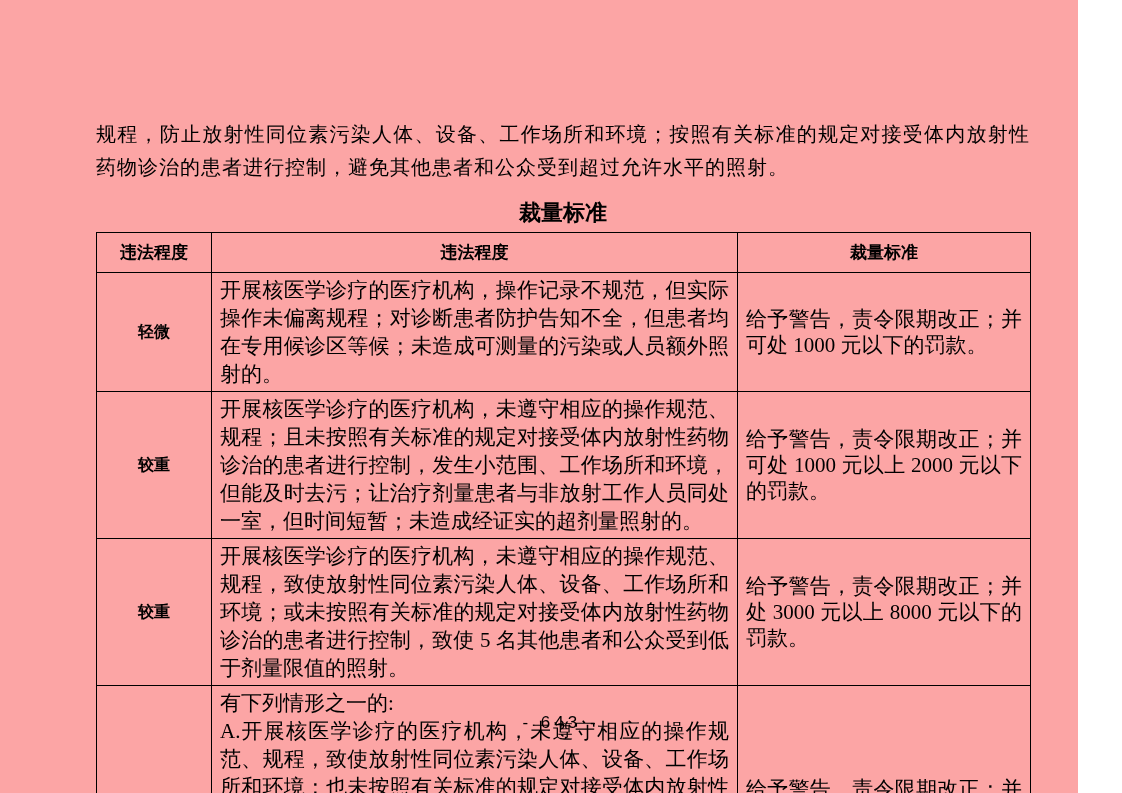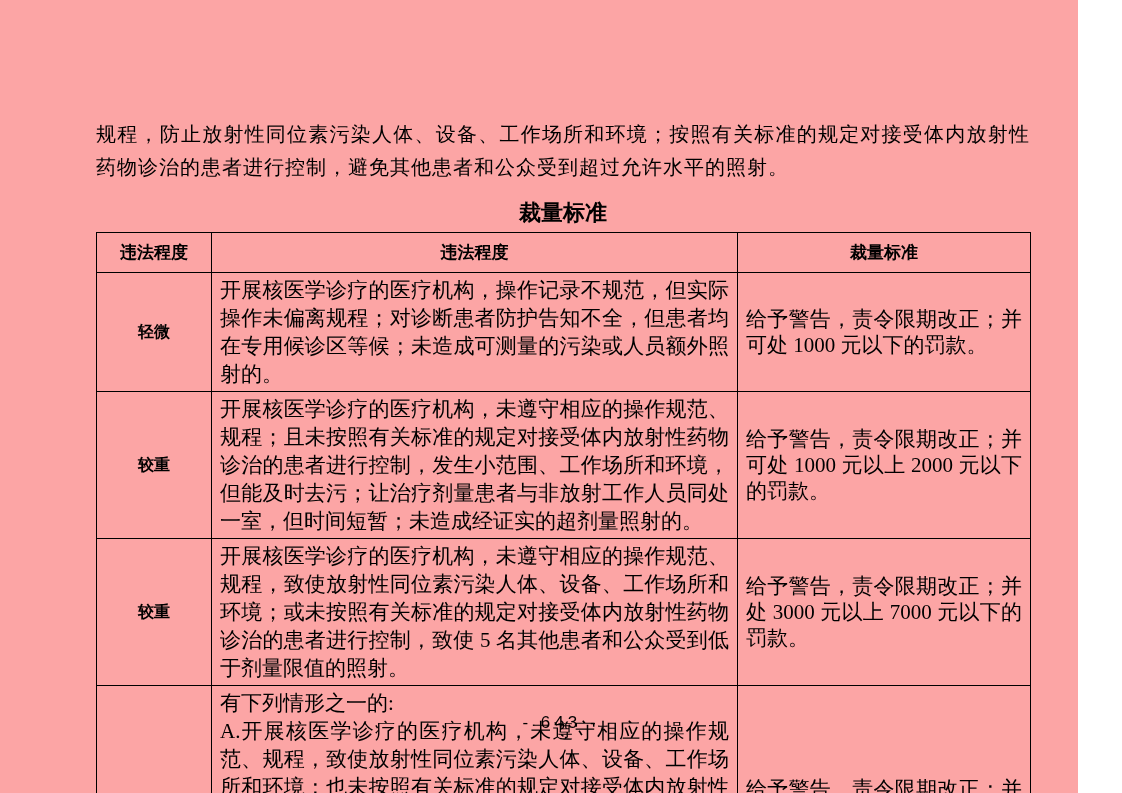--- a/index.html
+++ b/index.html
@@ -114,21 +114,21 @@
           <td class="penalty">给予警告，责令限期改正；并可处 1000 元以下的罚款。</td>
         </tr>
         <tr class="r2">
           <td class="degree">较重</td>
           <td class="circumstance">开展核医学诊疗的医疗机构，未遵守相应的操作规范、规程；且未按照有关标准的规定对接受体内放射性药物诊治的患者进行控制，发生小范围、工作场所和环境，但能及时去污；让治疗剂量患者与非放射工作人员同处一室，但时间短暂；未造成经证实的超剂量照射的。</td>
           <td class="penalty">给予警告，责令限期改正；并可处 1000 元以上 2000 元以下的罚款。</td>
         </tr>
         <tr class="r3">
           <td class="degree">较重</td>
           <td class="circumstance">开展核医学诊疗的医疗机构，未遵守相应的操作规范、规程，致使放射性同位素污染人体、设备、工作场所和环境；或未按照有关标准的规定对接受体内放射性药物诊治的患者进行控制，致使 5 名其他患者和公众受到低于剂量限值的照射。</td>
-          <td class="penalty">给予警告，责令限期改正；并处 3000 元以上 7000 元以下的罚款。</td>
+          <td class="penalty">给予警告，责令限期改正；并处 3000 元以上 8000 元以下的罚款。</td>
         </tr>
         <tr class="r4">
           <td class="degree">严重</td>
           <td class="circumstance">有下列情形之一的:
 A.开展核医学诊疗的医疗机构，未遵守相应的操作规范、规程，致使放射性同位素污染人体、设备、工作场所和环境；也未按照有关标准的规定对接受体内放射性药物诊治的患者进行控制，致使 6 名以上其他患者和公众受到超过允许水平的照射的；
 B.开展核医学诊疗的医疗机构，未遵守相应的操作规范、规程，或未按照有关标准的规定对接受体内放射性药物诊治的患者进行控制，造成其他严重后果的。</td>
           <td class="penalty">给予警告，责令限期改正；并处 5000 元以上一万元以下的罚款。</td>
         </tr>
       </tbody>
     </table>

